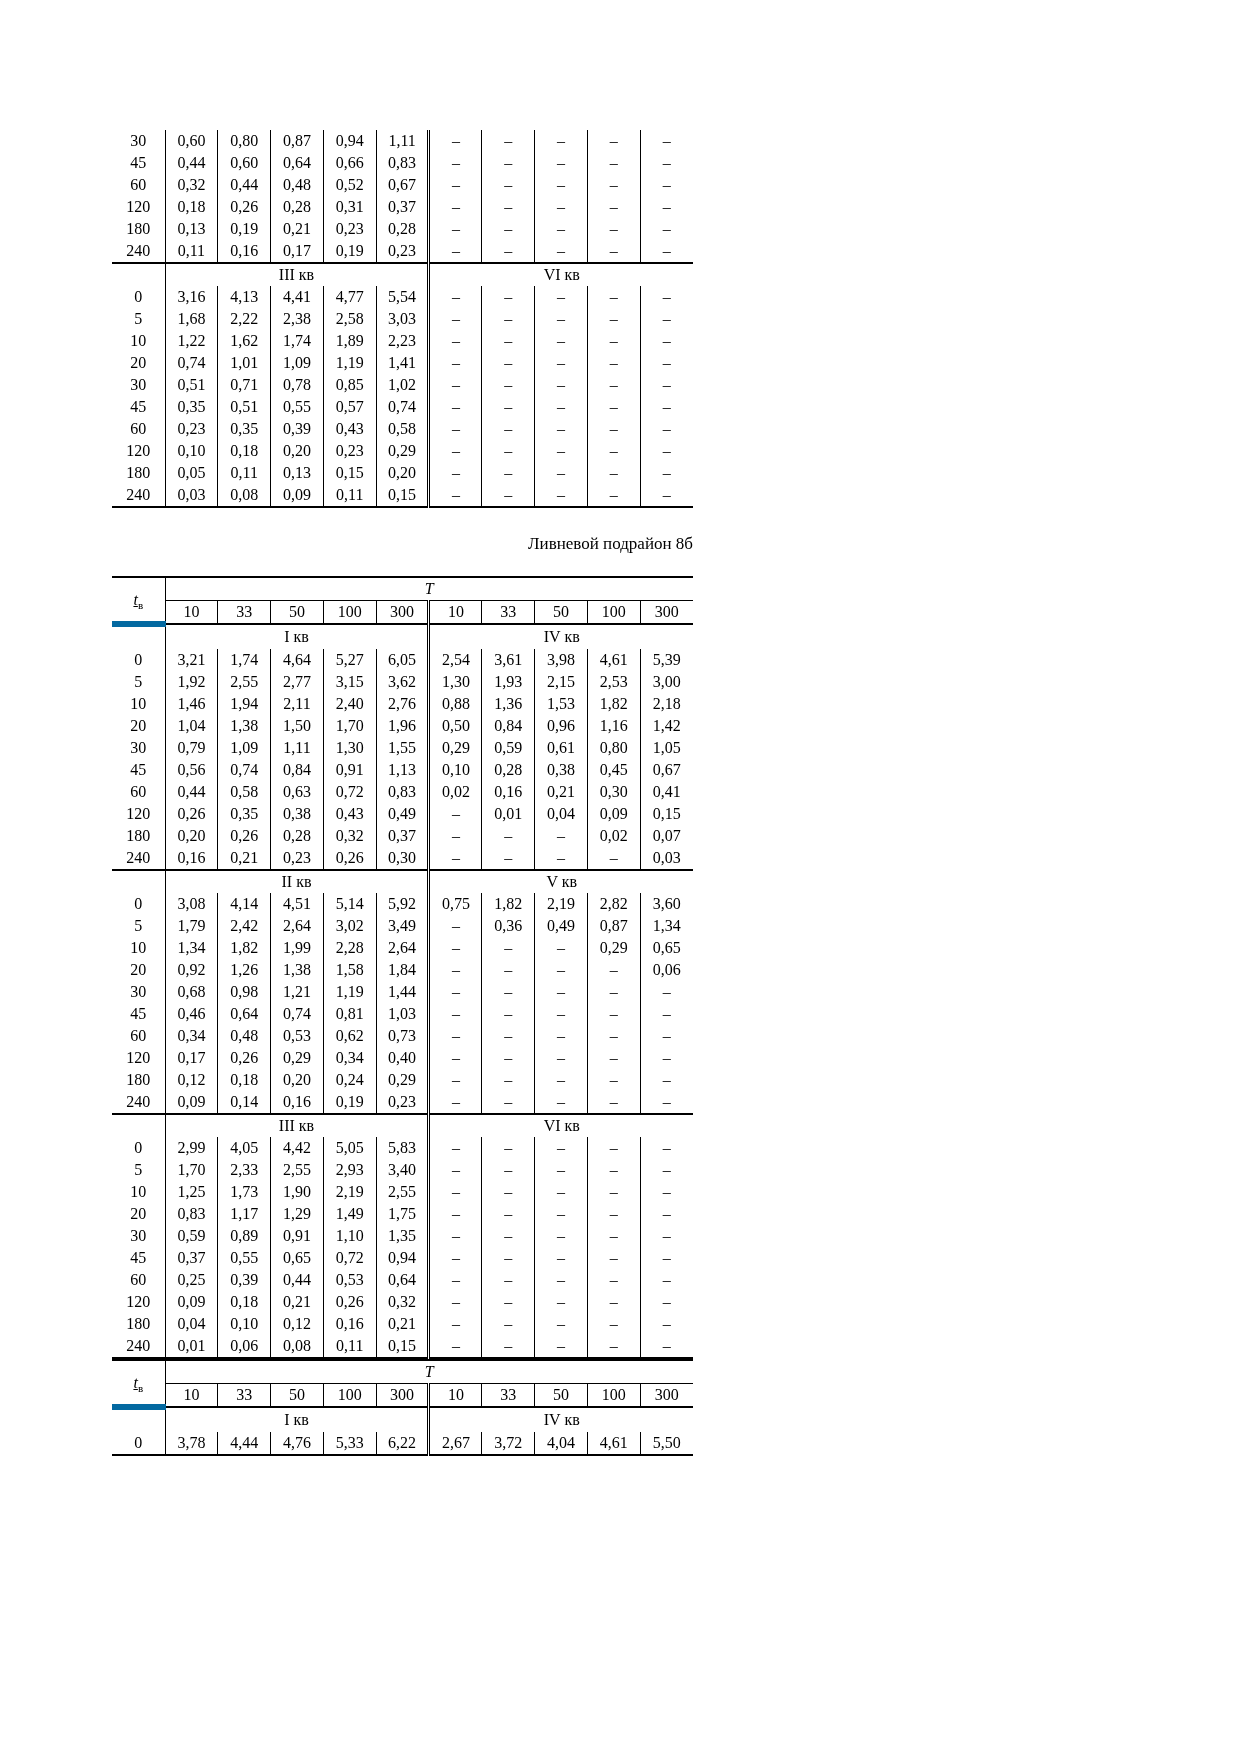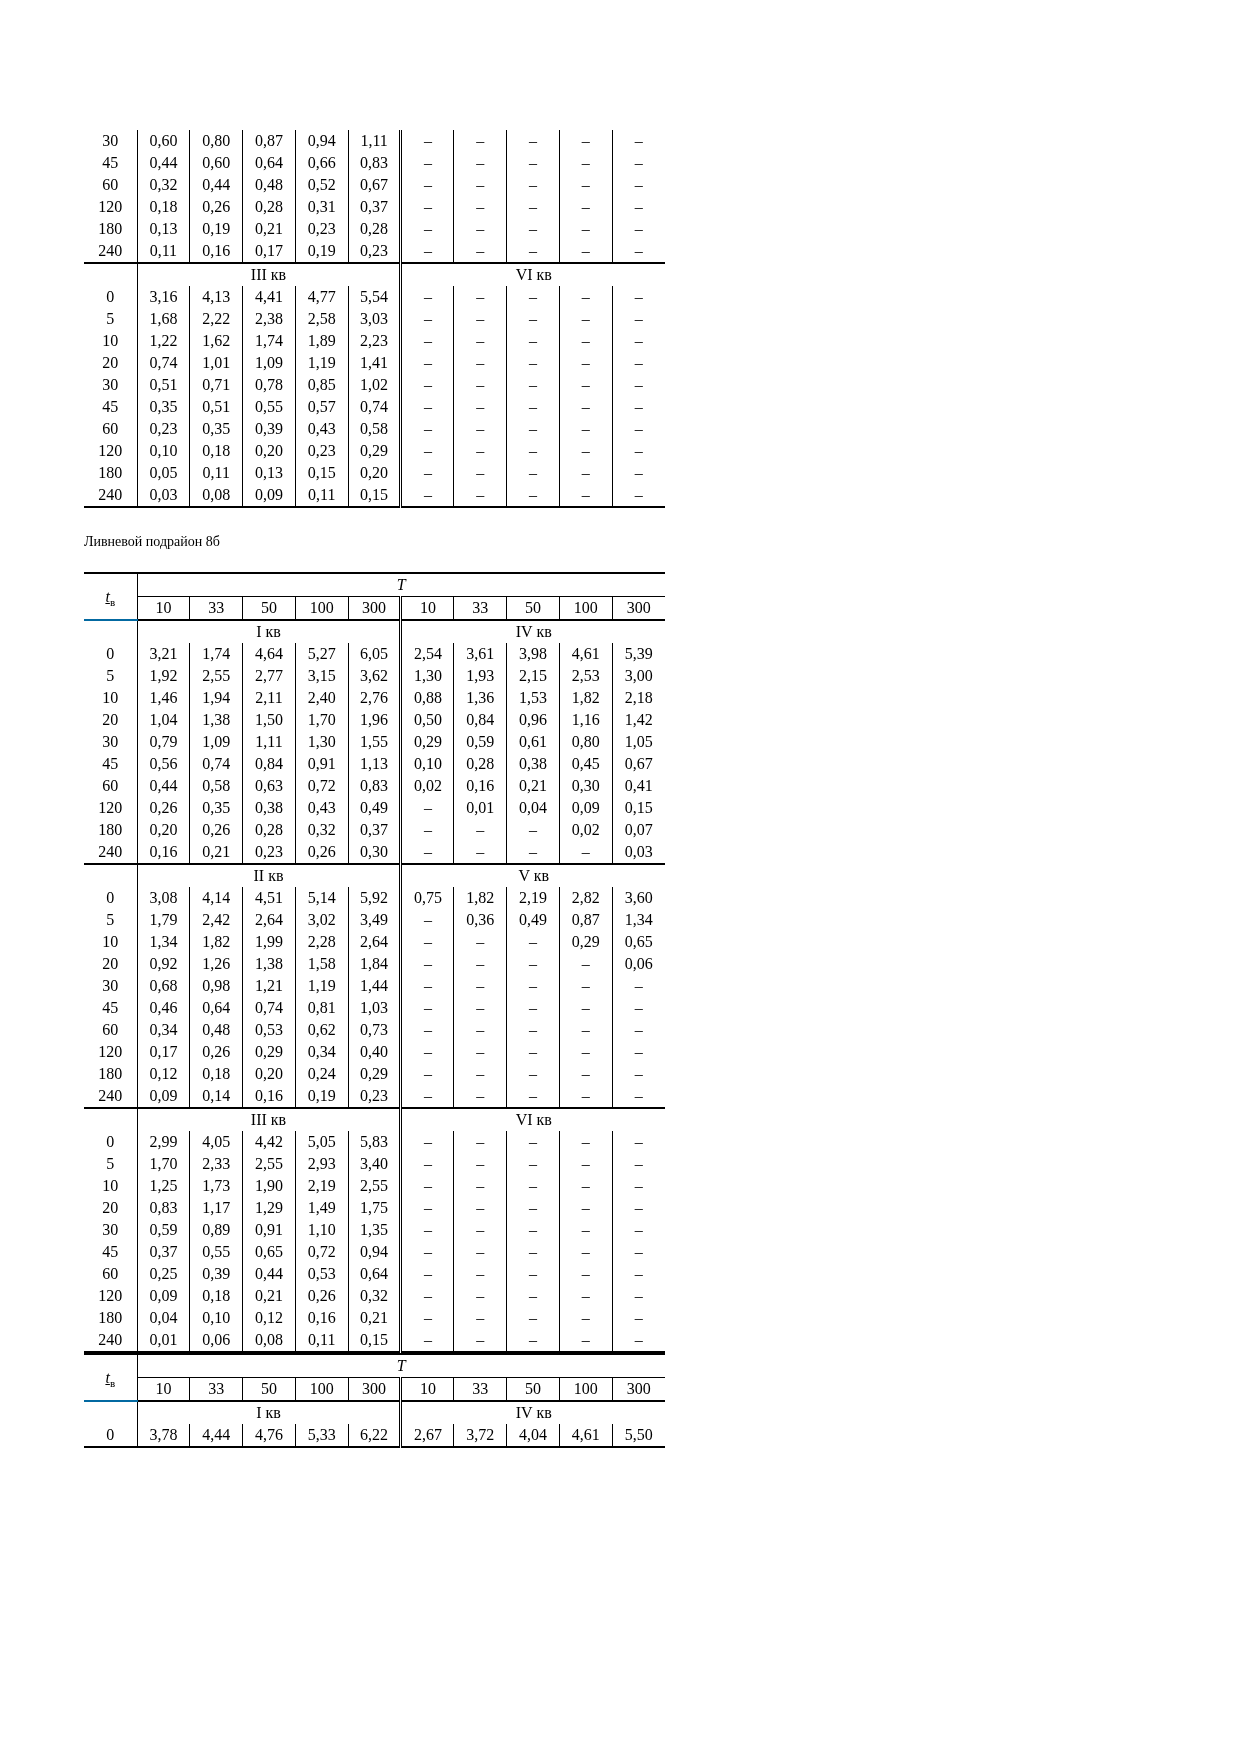--- a/index.html
+++ b/index.html
@@ -4,21 +4,21 @@
 <style>
   html, body { margin: 0; padding: 0; }
   body {
     width: 1240px; height: 1755px;
     background: #ffffff;
     color: #000;
     font-family: "Liberation Serif", serif;
     overflow: hidden;
   }
   .page { position: relative; width: 1240px; height: 1755px; background: #fff; }
-  .content { position: absolute; left: 84px; top: 130px; width: 581px; }
+  .content { position: absolute; left: 112px; top: 130px; width: 581px; }
 
   table.data {
     border-collapse: collapse;
     table-layout: fixed;
     width: 581px;
     border-bottom: 2px solid #000;
   }
   table.data.full { border-top: 2px solid #000; }
   col.c-label { width: 53px; }
 
@@ -29,30 +29,30 @@
     text-align: center;
     vertical-align: middle;
     padding: 0;
     white-space: nowrap;
   }
   .data td.v  { border-left: 1px solid #000; }
   .data td.cd { border-left: 3px double #000; }
   .data tr.secend td { border-bottom: 2px solid #000; }
 
   tr.numrow td { border-bottom: 2px solid #000; }
-  td.corner { border-bottom: 2px solid #0369a1; text-decoration: underline; }
+  td.corner { border-bottom: 6px solid #0369a1; text-decoration: underline; }
   td.Tcell  { border-left: 1px solid #000; border-bottom: 1px solid #000; }
 
   td.corner i { font-style: italic; }
   td.corner sub { font-size: 11px; line-height: 0; }
   td.Tcell i { font-style: italic; }
 
   .caption {
-    text-align: left;
-    font-size: 14px;
+    text-align: right;
+    font-size: 17px;
     margin: 26px 0 22px 0;
   }
 </style>
 </head>
 <body>
 
 <div class="page">
   <div class="content">
 
     <table class="data cont">

